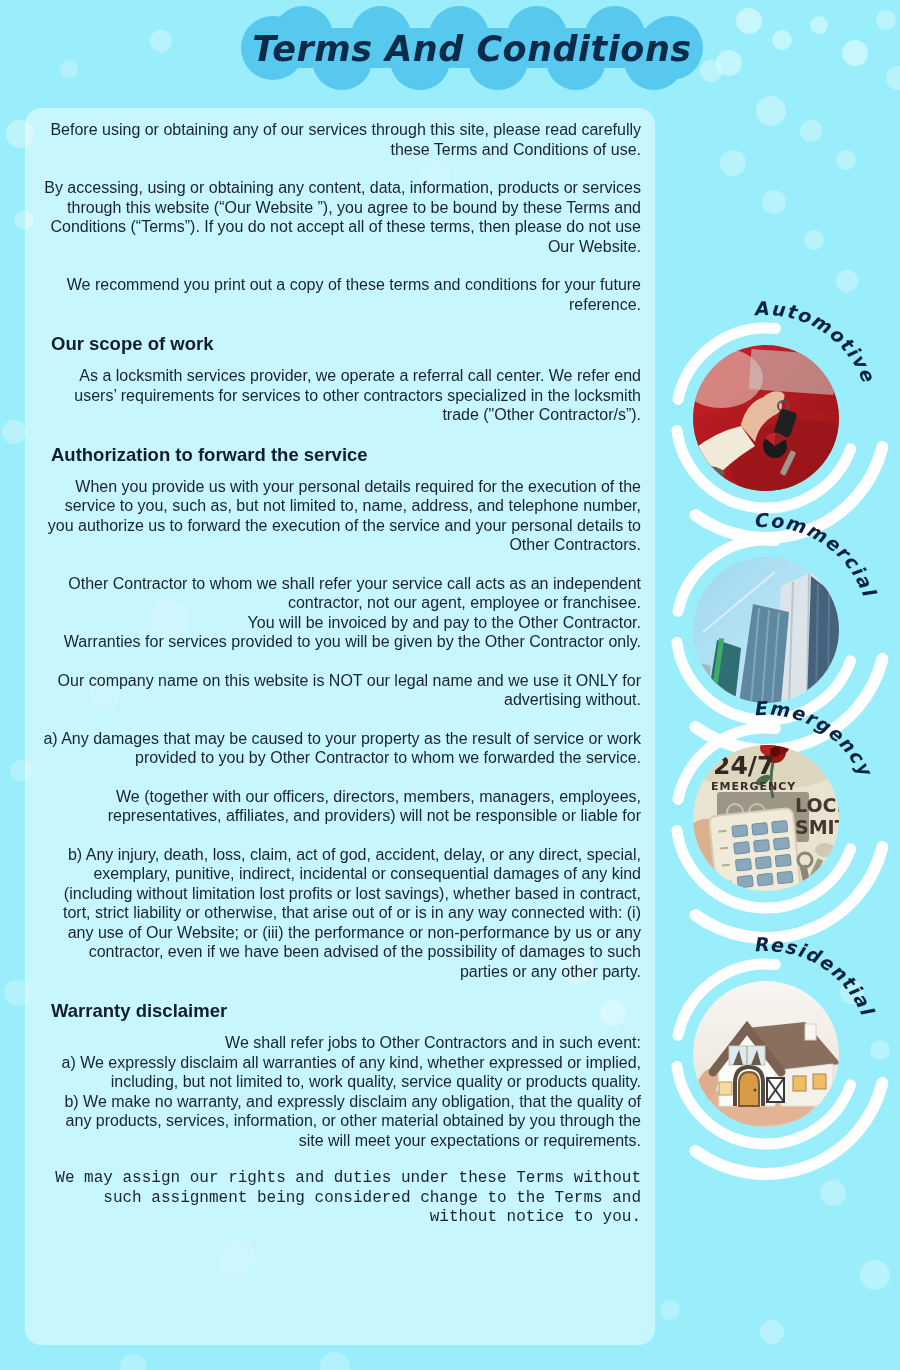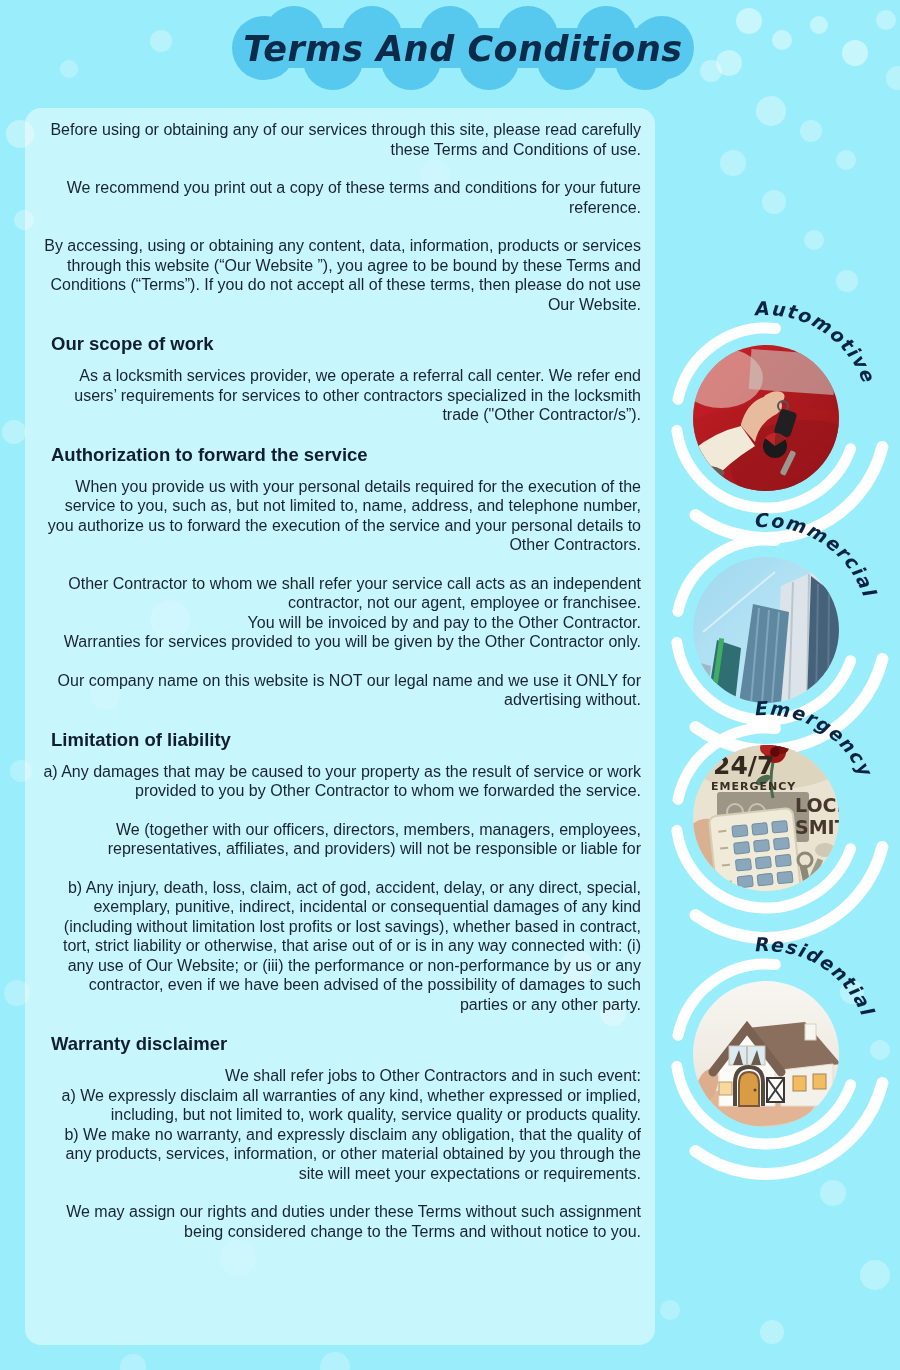--- a/index.html
+++ b/index.html
@@ -1,28 +1,28 @@
 <!DOCTYPE html>
 <html><head>
 <meta charset="utf-8">
 <style>
   html,body{margin:0;padding:0;}
   body{width:900px;height:1370px;position:relative;overflow:hidden;
        background:#9AEEFB;font-family:"Liberation Sans",sans-serif;}
   .bubble{position:absolute;border-radius:50%;background:#ffffff;}
   
-  .cloud-wrap{position:absolute;left:224px;top:8px;width:478px;height:80px;}
+  .cloud-wrap{position:absolute;left:233px;top:8px;width:478px;height:80px;}
   .cloud-wrap svg{overflow:visible;}
   
   .panel{position:absolute;left:25px;top:108px;width:630px;height:1237px;
          box-sizing:border-box;padding:12px 14px 0 14px;border-radius:16px;
          background:rgba(255,255,255,0.45);overflow:hidden;
          color:#19242F;font-size:16px;line-height:19.5px;}
   .para{margin:0 0 19px 0;white-space:pre-line;text-align:right;}
-  .para.tight{margin-bottom:12px;}
+  .para.tight{margin-bottom:12px;font-family:Liberation Mono, monospace;}
   .hd{margin:12px;font-size:18.5px;line-height:21px;font-weight:bold;color:#121E2C;}
   
   .service{position:absolute;left:655px;width:240px;height:230px;}
   .service svg{overflow:visible;}
   .svc-label{font-family:"DejaVu Sans",sans-serif;font-weight:bold;font-style:italic;
              font-size:19px;letter-spacing:1.5px;fill:#0B2342;}
   .title-text{font-family:"DejaVu Sans",sans-serif;font-weight:bold;font-style:italic;
               fill:#0C2A4A;font-size:35px;letter-spacing:0.5px;}
   .photo-caption{font-family:"DejaVu Sans",sans-serif;font-weight:bold;}
 </style>
@@ -84,35 +84,34 @@
         <circle cx="343" cy="52" r="30"></circle>
         <circle cx="421" cy="52" r="30"></circle>
       <rect x="40" y="20" width="398" height="40"></rect>
     </g>
     <text class="title-text" x="239" y="53" text-anchor="middle">Terms And Conditions</text>
   </svg>
 </div>
 
 <div class="panel">
   <p class="para">Before using or obtaining any of our services through this site, please read carefully these Terms and Conditions of use.</p>
+  <p class="para">By accessing, using or obtaining any content, data, information, products or services through this website (“Our Website ”), you agree to be bound by these Terms and Conditions (“Terms”). If you do not accept all of these terms, then please do not use Our Website.</p>
   <p class="para">We recommend you print out a copy of these terms and conditions for your future reference.</p>
-  <p class="para">By accessing, using or obtaining any content, data, information, products or services through this website (“Our Website ”), you agree to be bound by these Terms and Conditions (“Terms”). If you do not accept all of these terms, then please do not use Our Website.</p>
 
   <h2 class="hd">Our scope of work</h2>
   <p class="para">As a locksmith services provider, we operate a referral call center. We refer end users’ requirements for services to other contractors specialized in the locksmith trade ("Other Contractor/s”).</p>
 
   <h2 class="hd">Authorization to forward the service</h2>
   <p class="para">When you provide us with your personal details required for the execution of the service to you, such as, but not limited to, name, address, and telephone number, you authorize us to forward the execution of the service and your personal details to Other Contractors.</p>
 
   <p class="para">Other Contractor to whom we shall refer your service call acts as an independent contractor, not our agent, employee or franchisee.
 You will be invoiced by and pay to the Other Contractor.
 Warranties for services provided to you will be given by the Other Contractor only.</p>
   <p class="para">Our company name on this website is NOT our legal name and we use it ONLY for advertising without.</p>
 
-  <h2 class="hd">Limitation of liability</h2>
   <p class="para">a) Any damages that may be caused to your property as the result of service or work provided to you by Other Contractor to whom we forwarded the service.</p>
   <p class="para">We (together with our officers, directors, members, managers, employees, representatives, affiliates, and providers) will not be responsible or liable for</p>
   <p class="para">b) Any injury, death, loss, claim, act of god, accident, delay, or any direct, special, exemplary, punitive, indirect, incidental or consequential damages of any kind (including without limitation lost profits or lost savings), whether based in contract, tort, strict liability or otherwise, that arise out of or is in any way connected with: (i) any use of Our Website; or (iii) the performance or non-performance by us or any contractor, even if we have been advised of the possibility of damages to such parties or any other party.</p>
 
   <h2 class="hd">Warranty disclaimer</h2>
   <p class="para">We shall refer jobs to Other Contractors and in such event:
 a) We expressly disclaim all warranties of any kind, whether expressed or implied, including, but not limited to, work quality, service quality or products quality.
 b) We make no warranty, and expressly disclaim any obligation, that the quality of any products, services, information, or other material obtained by you through the site will meet your expectations or requirements.</p>
 
   <p class="para tight">We may assign our rights and duties under these Terms without such assignment being considered change to the Terms and without notice to you.</p>

